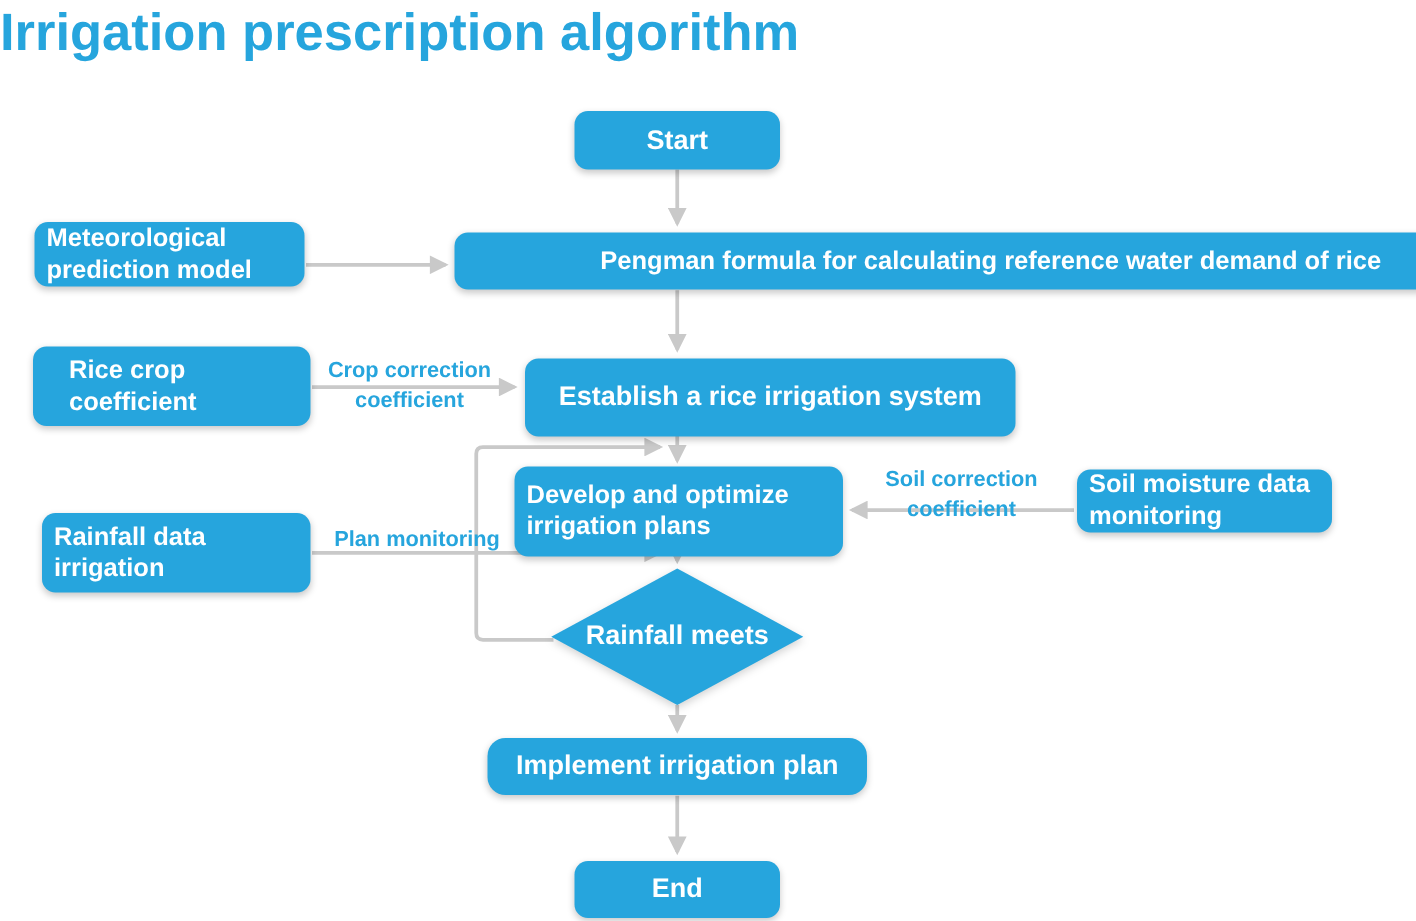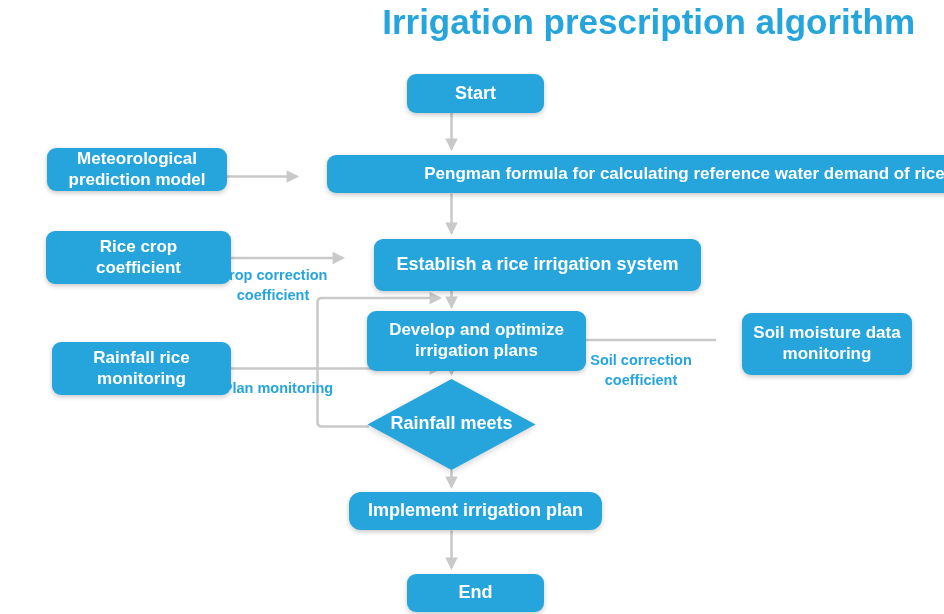--- a/index.html
+++ b/index.html
@@ -10,55 +10,52 @@
   html,body{margin:0;padding:0;background:#ffffff;}
   .canvas{
     position:relative;
     width:944px;height:614px;
     background:#ffffff;
     font-family:"Liberation Sans","DejaVu Sans",sans-serif;
     overflow:hidden;
   }
   .title{
     position:absolute;left:0;top:2px;width:915px;
-    text-align:right;
+    text-align:left;
     font-size:35px;font-weight:bold;
     color:var(--accent);
     letter-spacing:0px;
     margin:0;
   }
   .arrow-layer{position:absolute;left:0;top:0;width:944px;height:614px;}
   .node{
     position:absolute;
     background:var(--accent);
     color:var(--node-text);
     font-weight:bold;
     border-radius:9px;
     display:flex;align-items:center;justify-content:center;
-    text-align:center;
     font-size:17px;line-height:1.22;
     padding:0 8px;box-sizing:border-box;
     box-shadow:0 2px 5px rgba(0,0,0,.22);
-    margin-left:24px;
   }
   .node.lg{font-size:18px;white-space:nowrap;}
   .node.narrow{padding:0 24px;}
   .decision-label{
     position:absolute;
     color:var(--node-text);
     font-weight:bold;font-size:18px;
     text-align:center;white-space:nowrap;
   }
   .edge-label{
     position:absolute;
     color:var(--accent);
     font-weight:bold;
     font-size:14.5px;line-height:1.38;
     text-align:center;
-    margin-top:28px;
   }
   svg .flowline{stroke:var(--arrow);stroke-width:2.5;fill:none;stroke-linecap:butt;stroke-linejoin:round;}
 </style>
 </head>
 <body>
 
 <div class="canvas">
 
   <h1 class="title">Irrigation prescription algorithm</h1>
 
@@ -89,29 +86,29 @@
   <div class="node" style="left:23px;top:148px;width:180px;height:43px;">Meteorological prediction model</div>
 
   <div class="node lg" style="left:303px;top:155px;width:715px;height:38px;font-size:17px;">Pengman formula for calculating reference water demand of rice</div>
 
   <div class="node narrow" style="left:22px;top:231px;width:185px;height:53px;">Rice crop coefficient</div>
 
   <div class="node lg" style="left:350px;top:239px;width:327px;height:52px;">Establish a rice irrigation system</div>
 
   <div class="node" style="left:343px;top:311px;width:219px;height:60px;">Develop and optimize irrigation plans</div>
 
-  <div class="node" style="left:718px;top:313px;width:170px;height:62px;">Soil moisture data monitoring</div>
+  <div class="node" style="left:718px;top:313px;width:170px;height:42px;">Soil moisture data monitoring</div>
 
-  <div class="node" style="left:28px;top:342px;width:179px;height:53px;">Rainfall rice monitoring</div>
+  <div class="node" style="left:28px;top:342px;width:179px;height:53px;">Rainfall data irrigation</div>
 
   <div class="decision-label" style="left:375px;top:413px;width:153px;">Rainfall meets</div>
 
   <div class="node lg" style="left:325px;top:492px;width:253px;height:38px;border-radius:12px;">Implement irrigation plan</div>
 
   <div class="node lg" style="left:383px;top:574px;width:137px;height:38px;">End</div>
 
   <div class="edge-label" style="left:203px;top:237px;width:140px;">Crop correction coefficient</div>
 
-  <div class="edge-label" style="left:570px;top:322px;width:142px;">Soil correction coefficient</div>
+  <div class="edge-label" style="left:570px;top:310px;width:142px;">Soil correction coefficient</div>
 
   <div class="edge-label" style="left:222px;top:350px;width:112px;">Plan monitoring</div>
 
 </div>
 
 </body></html>

